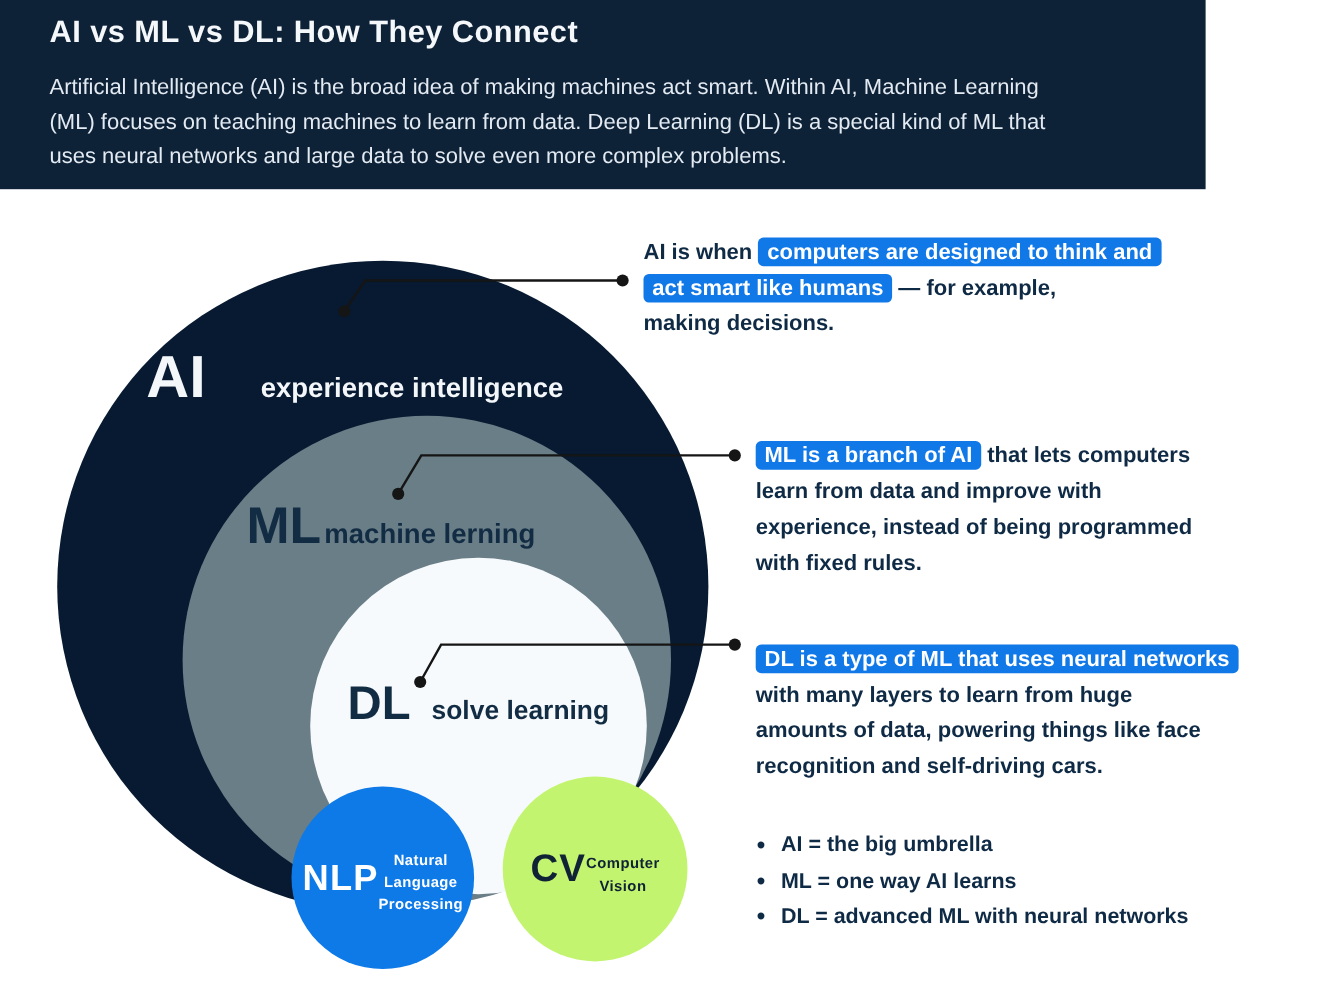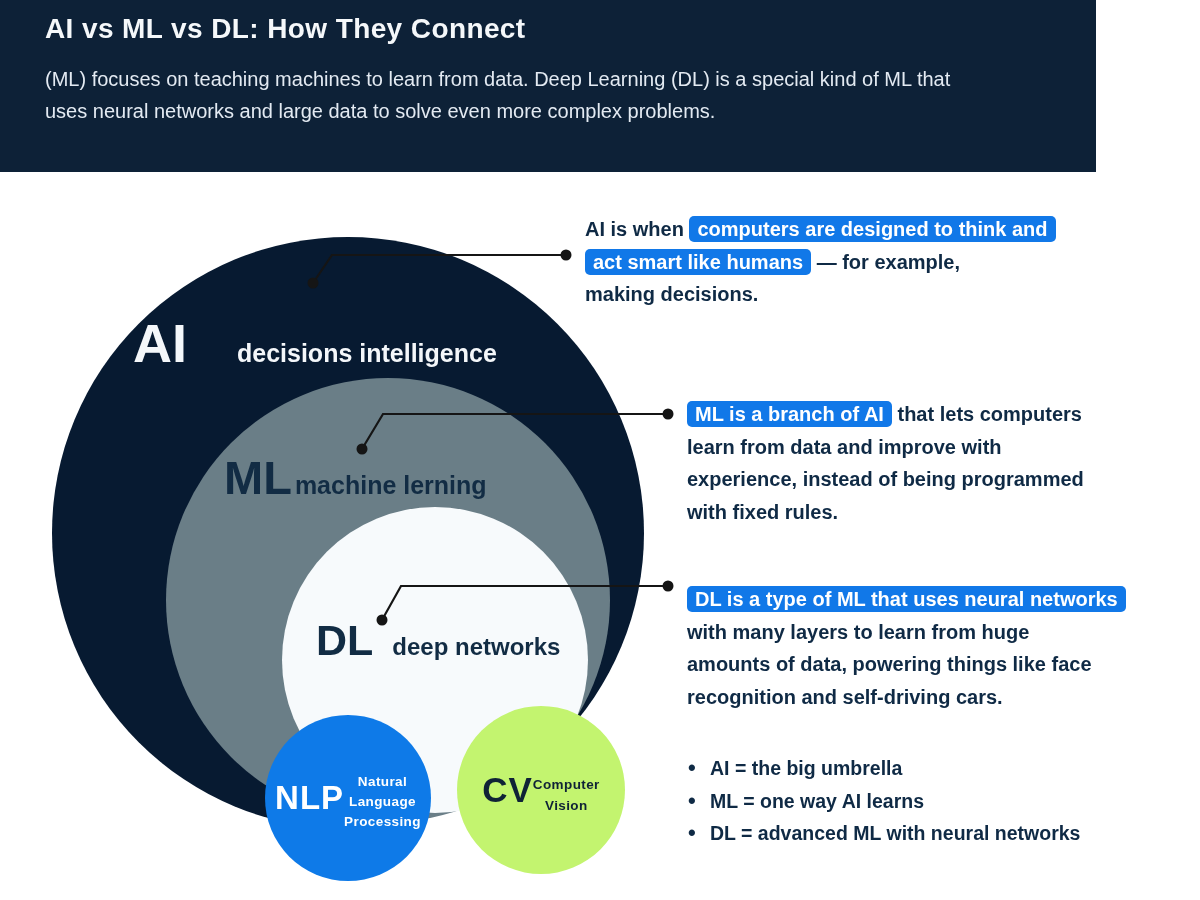--- a/index.html
+++ b/index.html
@@ -65,40 +65,41 @@
   .summary-item .dot{width:22px;font-size:22px;}
 </style>
 </head>
 <body>
 
 <div class="page">
 
   <header class="header">
     <h1>AI vs ML vs DL: How They Connect</h1>
     <div class="desc">
+      <span class="dline">Artificial Intelligence (AI) is the broad idea of making machines act smart. Within AI, Machine Learning</span>
       <span class="dline">(ML) focuses on teaching machines to learn from data. Deep Learning (DL) is a special kind of ML that</span>
       <span class="dline">uses neural networks and large data to solve even more complex problems.</span>
     </div>
   </header>
 
   <div class="circle c-ai"></div>
   <div class="circle c-ml"></div>
   <div class="circle c-dl"></div>
 
   <div class="ring-label ai-label">
     <span class="abbr">AI</span>
-    <span class="sub">decisions intelligence</span>
+    <span class="sub">experience intelligence</span>
   </div>
   <div class="ring-label ml-label">
     <span class="abbr">ML</span>
     <span class="sub">machine lerning</span>
   </div>
   <div class="ring-label dl-label">
     <span class="abbr">DL</span>
-    <span class="sub">deep networks</span>
+    <span class="sub">solve learning</span>
   </div>
 
   <div class="circle c-nlp">
     <div class="abbr">NLP</div>
     <div class="lines">
       <div>Natural</div>
       <div>Language</div>
       <div>Processing</div>
     </div>
   </div>

